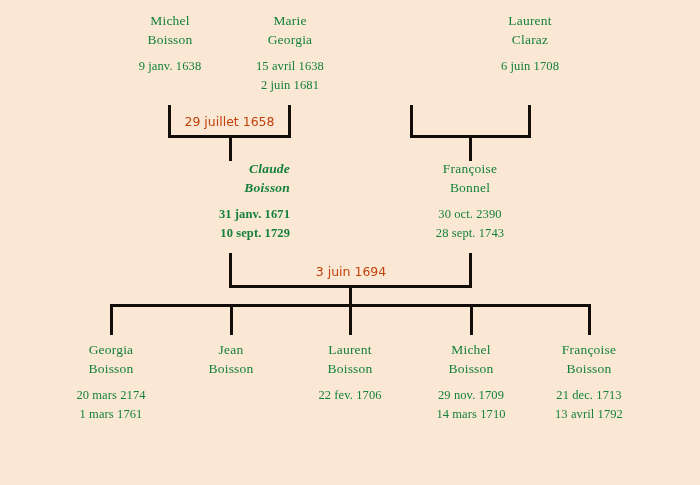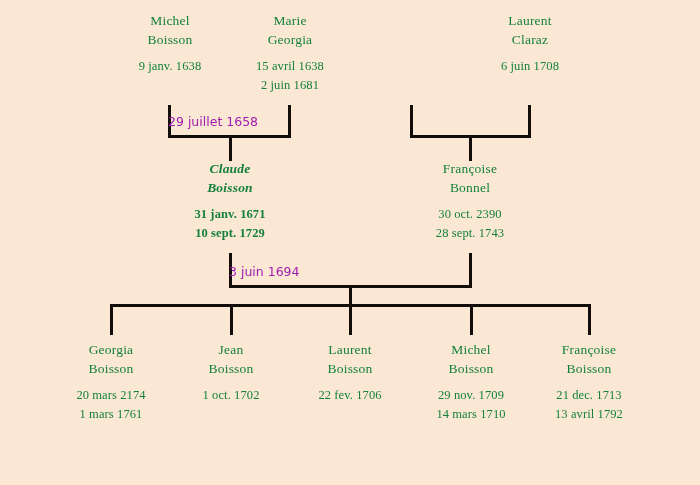--- a/index.html
+++ b/index.html
@@ -34,32 +34,33 @@
   .person .dt {
     font-size: 12.5px;
     white-space: nowrap;
     letter-spacing: 0.1px;
   }
   .person .dt.birth { margin-bottom: 6px; }
   .person.highlight .nm,
   .person.highlight .dt {
     font-weight: bold;
     font-style: italic;
+    text-align: right;
   }
   .person.highlight .dt { font-style: normal; }
   .line {
     position: absolute;
     background: #120d08;
   }
   .union-label {
     position: absolute;
     font-size: 12.5px;
-    color: #a21caf;
+    color: #c2410c;
     white-space: nowrap;
-    text-align: left;
+    text-align: center;
   }
 </style>
 </head>
 <body>
 
 <div id="chart-root">
 
   <div class="person" style="left:110px; top:14px; width:120px;">
     <div class="nm given">Michel</div>
     <div class="nm family">Boisson</div>
@@ -127,21 +128,20 @@
   <div class="person" style="left:51px; top:343px; width:120px;">
     <div class="nm given">Georgia</div>
     <div class="nm family">Boisson</div>
     <div class="dt birth">20 mars 2174</div>
     <div class="dt death">1 mars 1761</div>
   </div>
 
   <div class="person" style="left:171px; top:343px; width:120px;">
     <div class="nm given">Jean</div>
     <div class="nm family">Boisson</div>
-    <div class="dt birth">1 oct. 1702</div>
   </div>
 
   <div class="person" style="left:290px; top:343px; width:120px;">
     <div class="nm given">Laurent</div>
     <div class="nm family">Boisson</div>
     <div class="dt birth">22 fev. 1706</div>
   </div>
 
   <div class="person" style="left:411px; top:343px; width:120px;">
     <div class="nm given">Michel</div>

